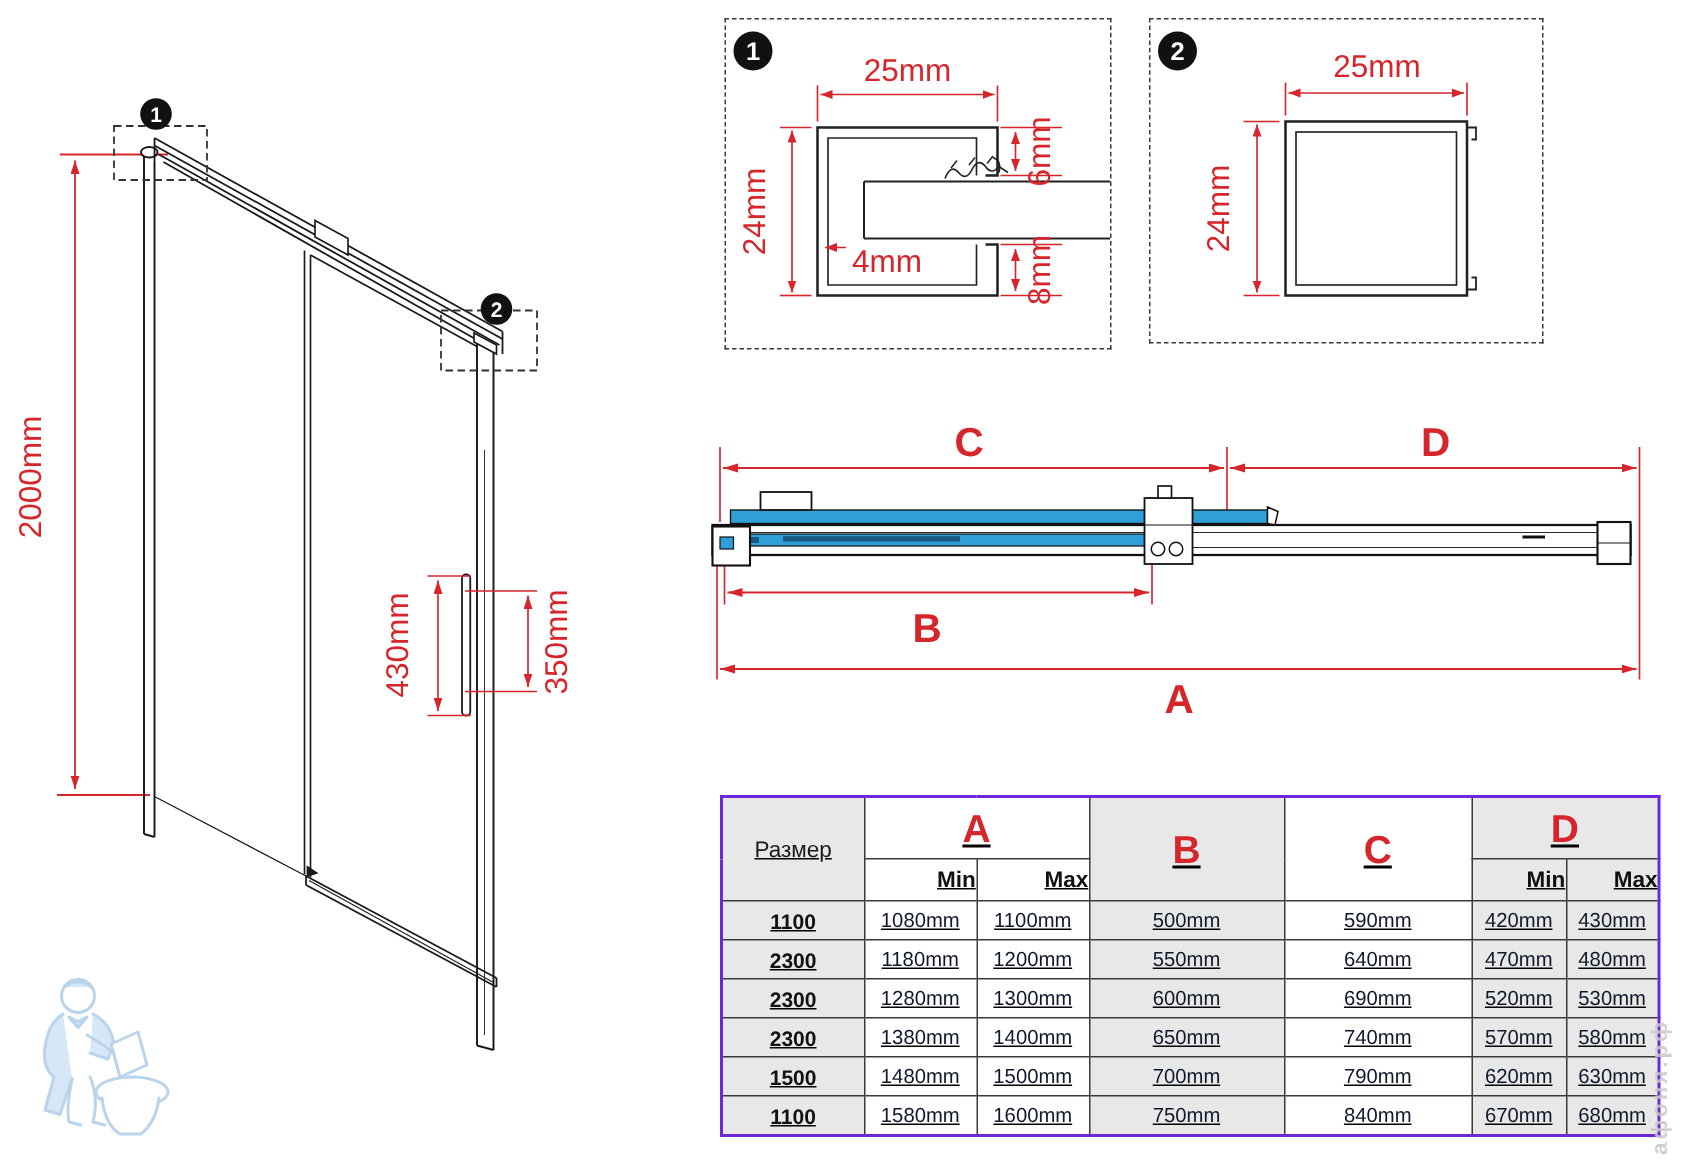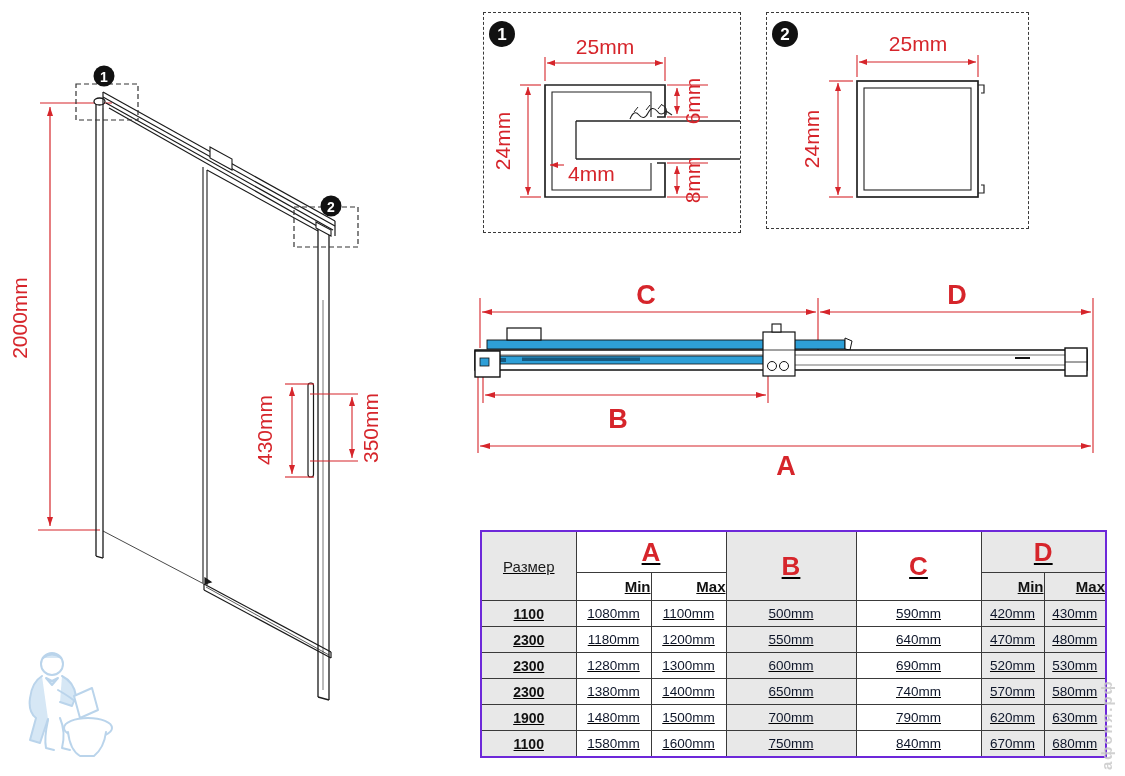--- a/index.html
+++ b/index.html
@@ -329,21 +329,21 @@
       <tr class="data">
         <td class="shade cell-size">2300</td>
         <td class="white cell-val">1380mm</td>
         <td class="white cell-val">1400mm</td>
         <td class="shade cell-val">650mm</td>
         <td class="white cell-val">740mm</td>
         <td class="shade cell-val">570mm</td>
         <td class="shade cell-val">580mm</td>
       </tr>
       <tr class="data">
-        <td class="shade cell-size">1900</td>
+        <td class="shade cell-size">1500</td>
         <td class="white cell-val">1480mm</td>
         <td class="white cell-val">1500mm</td>
         <td class="shade cell-val">700mm</td>
         <td class="white cell-val">790mm</td>
         <td class="shade cell-val">620mm</td>
         <td class="shade cell-val">630mm</td>
       </tr>
       <tr class="data">
         <td class="shade cell-size">1100</td>
         <td class="white cell-val">1580mm</td>

